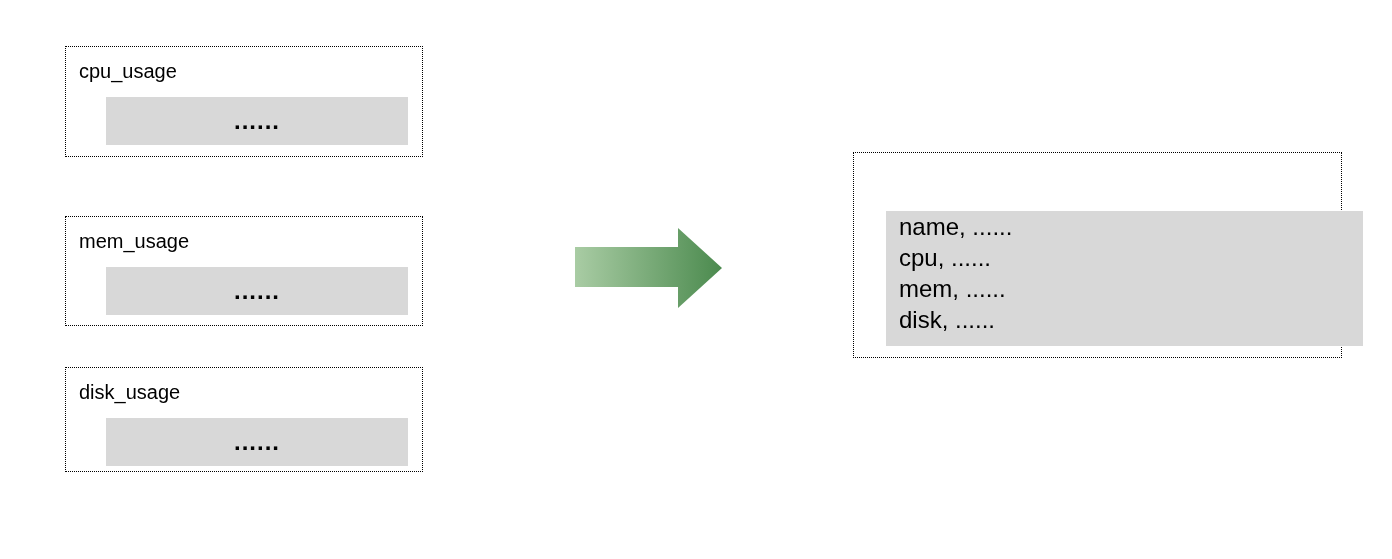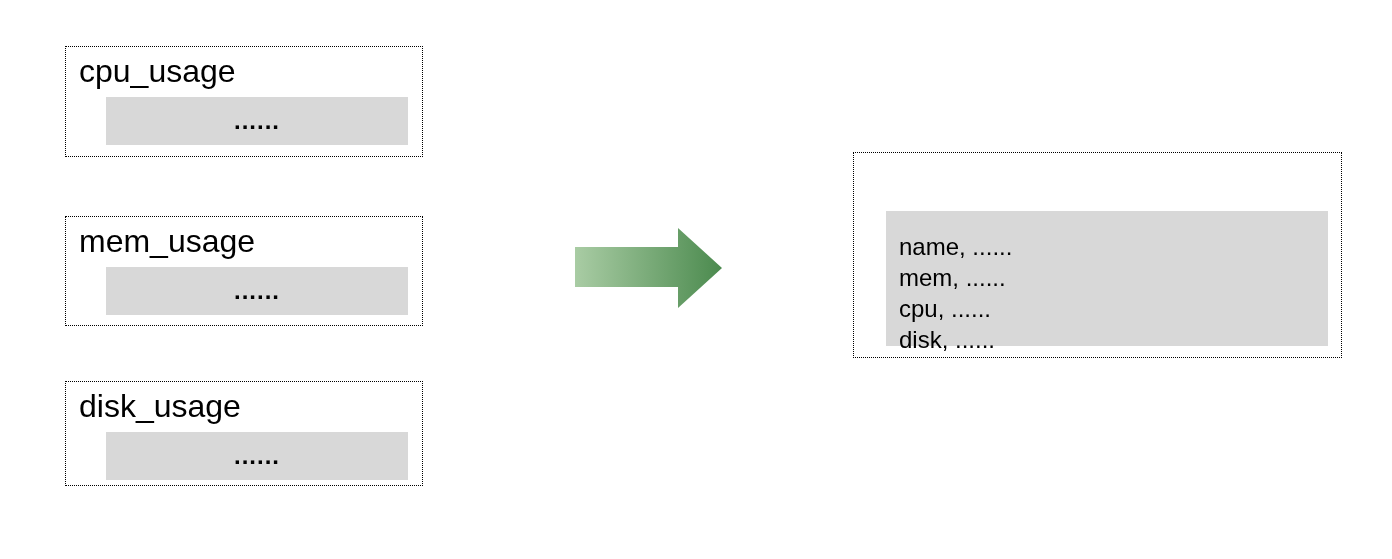--- a/index.html
+++ b/index.html
@@ -12,29 +12,29 @@
     font-family: "Liberation Sans", sans-serif;
     overflow: hidden;
   }
   .table-box {
     position: absolute;
     box-sizing: border-box;
     border: 1px dotted #000000;
     background: #ffffff;
   }
   .table-title {
-    font-size: 32px;
+    font-size: 20px;
     line-height: 34px;
     padding: 7px 0 0 13px;
     white-space: nowrap;
   }
   
   #box-cpu  { left: 65px;  top: 46px;  width: 358px; height: 111px; }
   #box-mem  { left: 65px;  top: 216px; width: 358px; height: 110px; }
-  #box-disk { left: 65px;  top: 381px; width: 358px; height: 105px; }
+  #box-disk { left: 65px;  top: 367px; width: 358px; height: 105px; }
   .src-body {
     position: absolute;
     left: 40px; top: 50px;
     width: 302px; height: 48px;
     background: #d8d8d8;
     display: flex;
     align-items: center;
     justify-content: center;
   }
   .src-dots {
@@ -48,23 +48,23 @@
     left: 575px; top: 228px;
     width: 147px; height: 80px;
     display: block;
   }
   
   #box-target { left: 853px; top: 152px; width: 489px; height: 206px; }
   .tgt-body {
     position: absolute;
     box-sizing: border-box;
     left: 32px; top: 58px;
-    width: 442px; height: 135px;
+    width: 477px; height: 135px;
     background: #d8d8d8;
-    padding: 20px 0 0 13px;
+    padding: 0 0 0 13px;
   }
   .tgt-row {
     font-size: 24px;
     line-height: 31px;
     white-space: nowrap;
   }
 </style>
 </head>
 <body>
 
@@ -97,19 +97,19 @@
         <stop offset="0" stop-color="#a9cca4"></stop>
         <stop offset="1" stop-color="#4b8a4e"></stop>
       </linearGradient>
     </defs>
     <polygon points="0,19 103,19 103,0 147,40 103,80 103,59 0,59" fill="url(#arrow-grad)"></polygon>
   </svg>
 
   <div class="table-box" id="box-target">
     <div class="tgt-body">
       <div class="tgt-row">name, ......</div>
+      <div class="tgt-row">cpu, ......</div>
       <div class="tgt-row">mem, ......</div>
-      <div class="tgt-row">cpu, ......</div>
       <div class="tgt-row">disk, ......</div>
     </div>
   </div>
 
 </div>
 
 </body></html>

